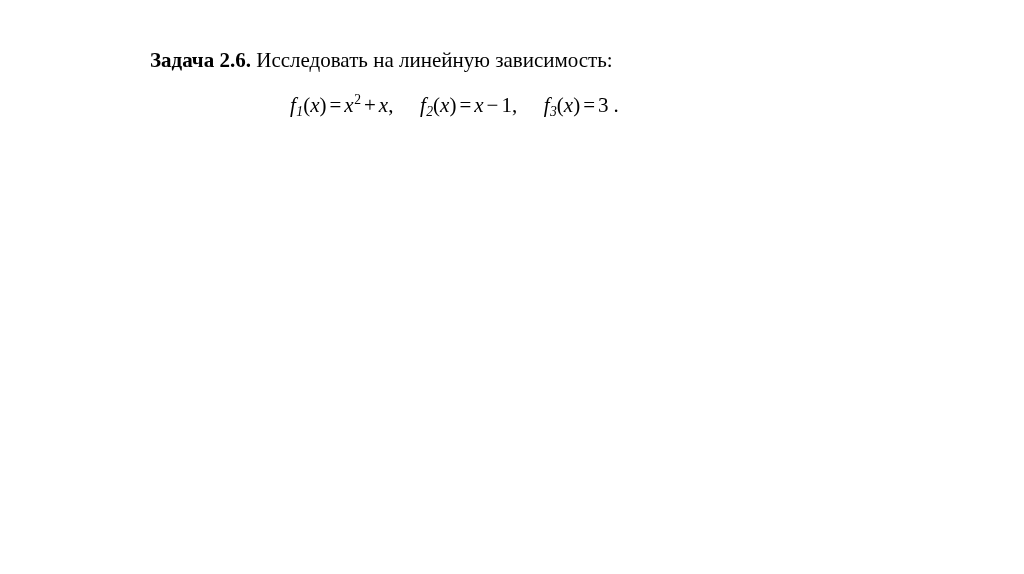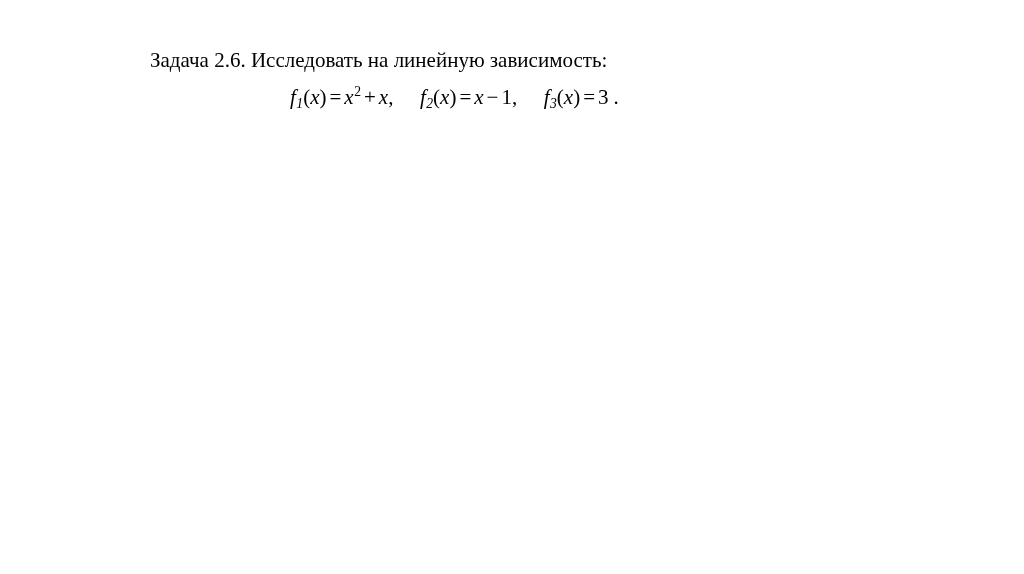--- a/index.html
+++ b/index.html
@@ -21,29 +21,29 @@
     left: 150px;
     top: 46px;
     width: 740px;
   }
   .statement-line {
     font-size: 21px;
     line-height: 1.35;
     white-space: nowrap;
   }
   .problem-label {
-    font-weight: normal;
+    font-weight: bold;
     text-align: center;
   }
   .statement-text {
     font-weight: normal;
     margin-top: 22px;
   }
   .formula-line {
-    margin-top: 10px;
+    margin-top: 18px;
     padding-left: 140px;
     font-size: 21px;
     white-space: nowrap;
   }
   .mi {
     font-style: italic;
     font-family: "Liberation Serif", serif;
   }
   .mn, .mo {
     font-style: normal;

